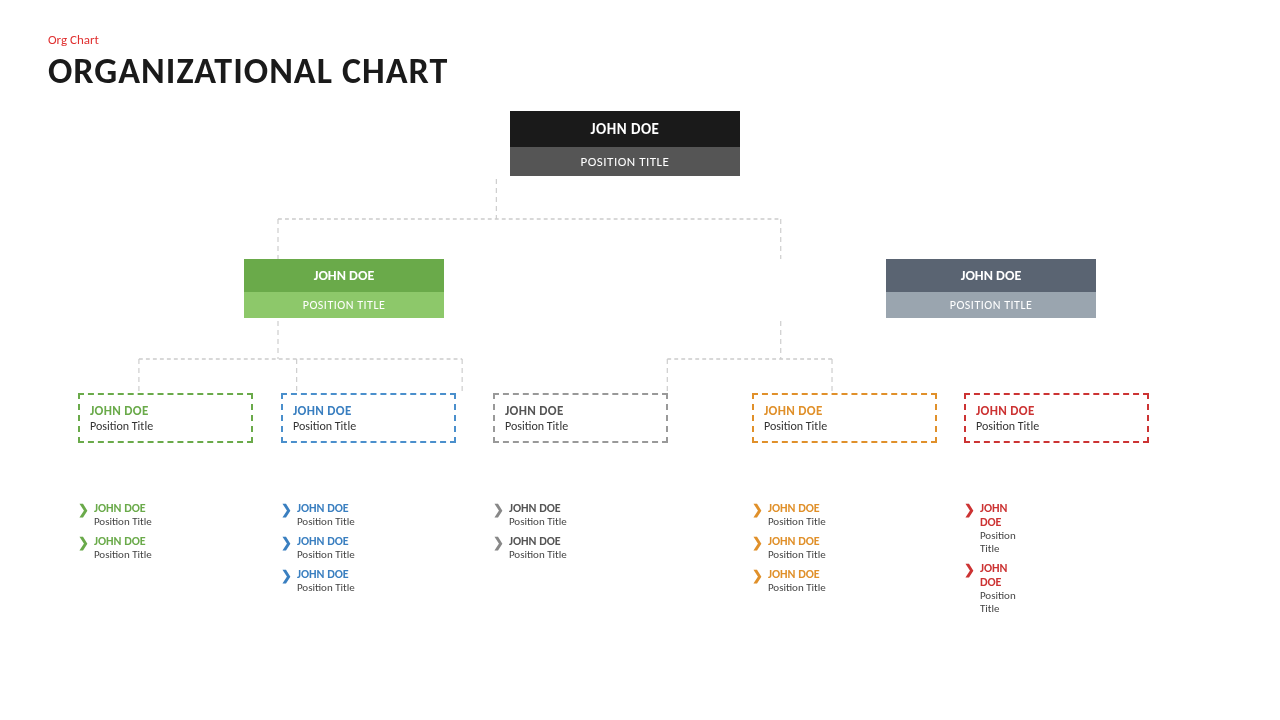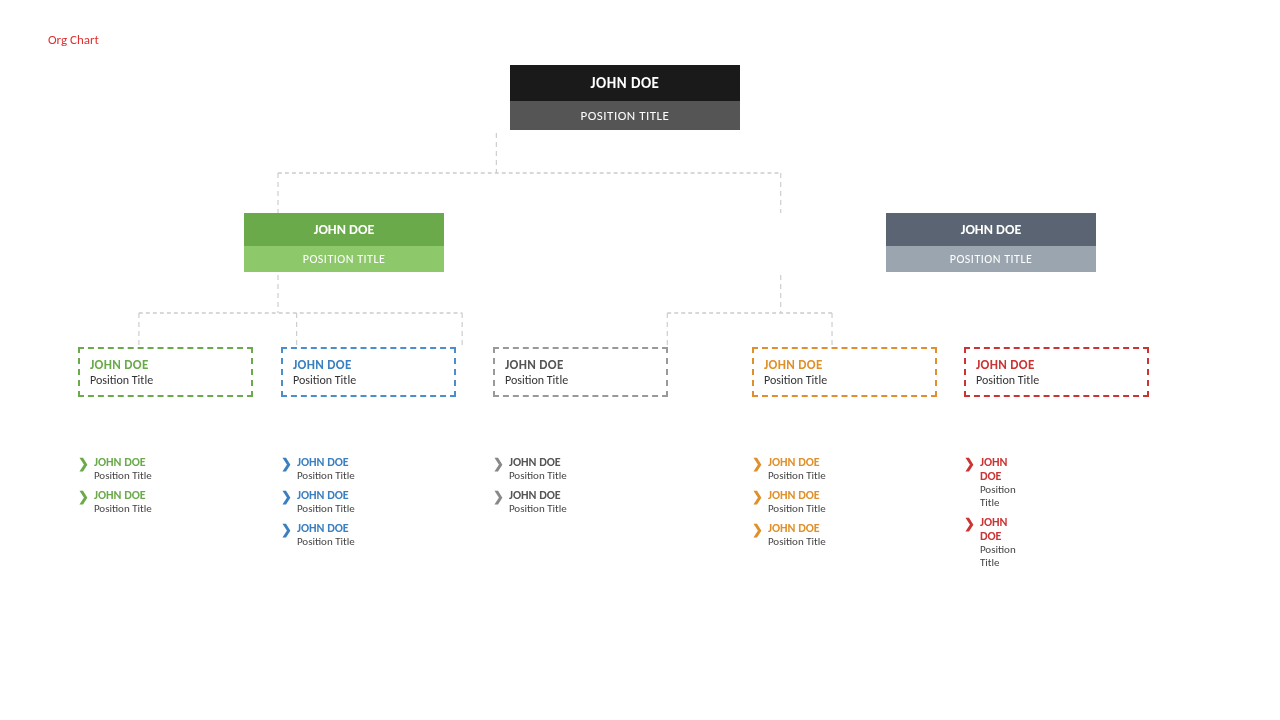--- a/index.html
+++ b/index.html
@@ -229,20 +229,21 @@
       display: flex;
       flex-direction: column;
     }
   </style>
 </head>
 <body>
 
 <div class="slide">
   <div class="header">
     <div class="org-label">Org  Chart</div>
+    <div class="main-title">ORGANIZATIONAL CHART</div>
   </div>
 
   <div class="chart-area">
 
     <svg class="connectors" viewBox="0 0 1184 580" preserveAspectRatio="none">
 
       <line x1="577" y1="68" x2="577" y2="108" stroke="#ccc" stroke-width="1.5" stroke-dasharray="5,4"></line>
 
       <line x1="296" y1="108" x2="943" y2="108" stroke="#ccc" stroke-width="1.5" stroke-dasharray="5,4"></line>
 

